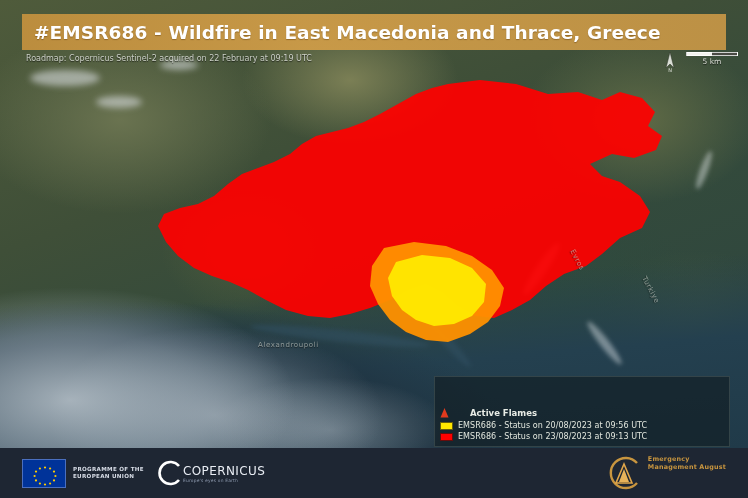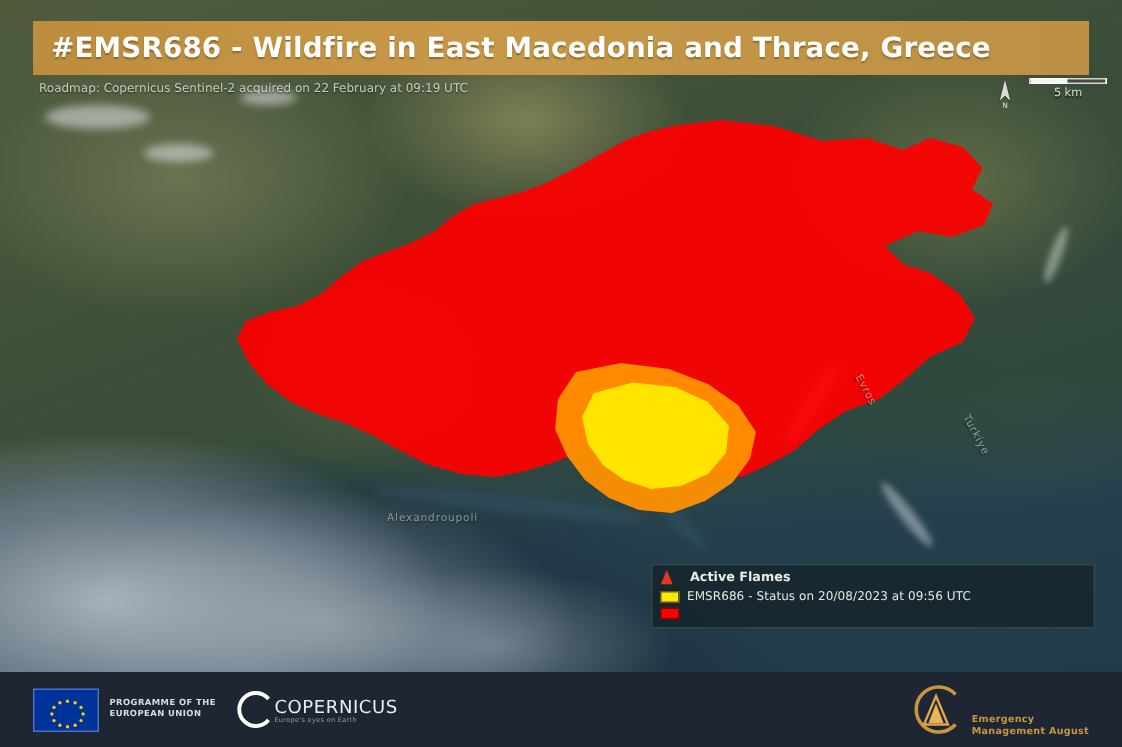--- a/index.html
+++ b/index.html
@@ -139,22 +139,23 @@
   
   #legend {
     position: absolute;
     left: 434px; top: 376px;
     width: 296px;
     background: rgba(16,28,33,0.62);
     border: 1px solid rgba(120,135,130,0.30);
     padding: 3px 5px 4px 5px;
   }
   #legend-title-row {
-    display: flex; align-items: center; gap: 11px;
+    display: flex; align-items: center; gap: 21px;
     margin-bottom: 2px;
+    margin-top: 28px;
   }
   #legend-flame-icon { width: 9px; height: 10px; flex: 0 0 auto; }
   #legend-title {
     color: #e8ece6;
     font-size: 8.5px;
     font-weight: bold;
     white-space: nowrap;
   }
   .legend-row {
     display: flex; align-items: center; gap: 5px;
@@ -210,21 +211,21 @@
     font-size: 12px;
     font-weight: normal;
     letter-spacing: 0.4px;
   }
   #copernicus-sub {
     color: #8f9bb0;
     font-size: 4.4px;
     letter-spacing: 0.2px;
     white-space: nowrap;
   }
-  #footer-right { display: flex; align-items: flex-end; gap: 6px; }
+  #footer-right { display: flex; align-items: flex-start; gap: 6px; }
   #cems-mark { width: 36px; height: 36px; flex: 0 0 auto; }
   #cems-text {
     color: #c8953f;
     font-size: 6.4px;
     line-height: 8px;
     font-weight: bold;
     letter-spacing: 0.2px;
     white-space: nowrap;
   }
 </style>
@@ -297,20 +298,21 @@
       </div>
 
       <div class="legend-row">
         <span class="swatch" style="background:#FFE800;"></span>
         <span class="legend-label">EMSR686 - Status on 20/08/2023 at 09:56 UTC</span>
       </div>
 
 
       <div class="legend-row">
         <span class="swatch" style="background:#FF0000;"></span>
+        <span class="legend-label">EMSR686 - Status on 23/08/2023 at 09:13 UTC</span>
       </div>
     </div>
 
   </div>
 
   <div id="footer">
 
     <div id="footer-left">
       <div id="eu-flag">
         <svg viewBox="0 0 44 29" width="44" height="29">

